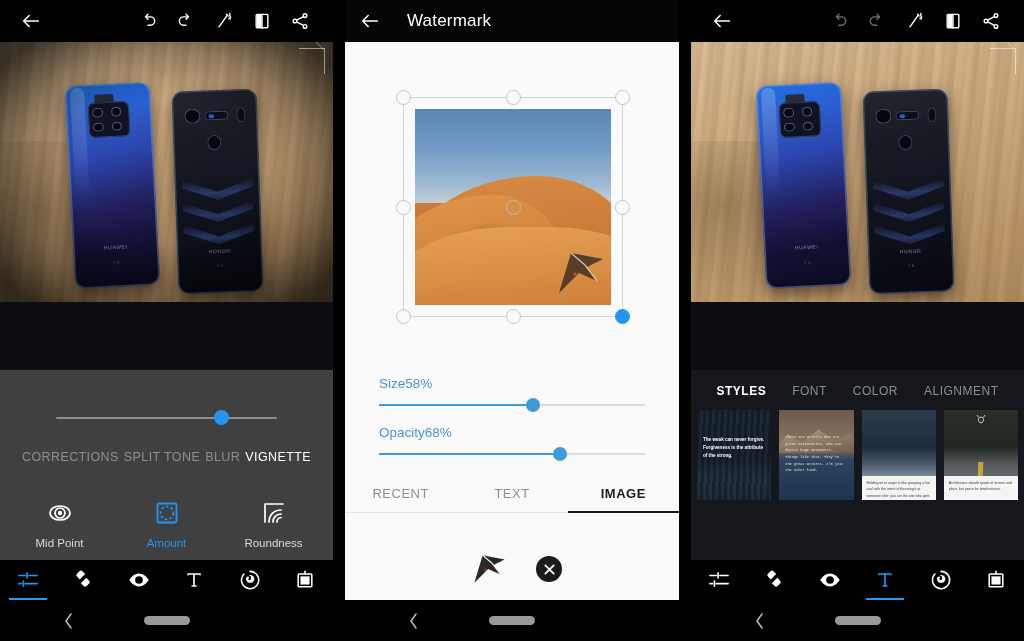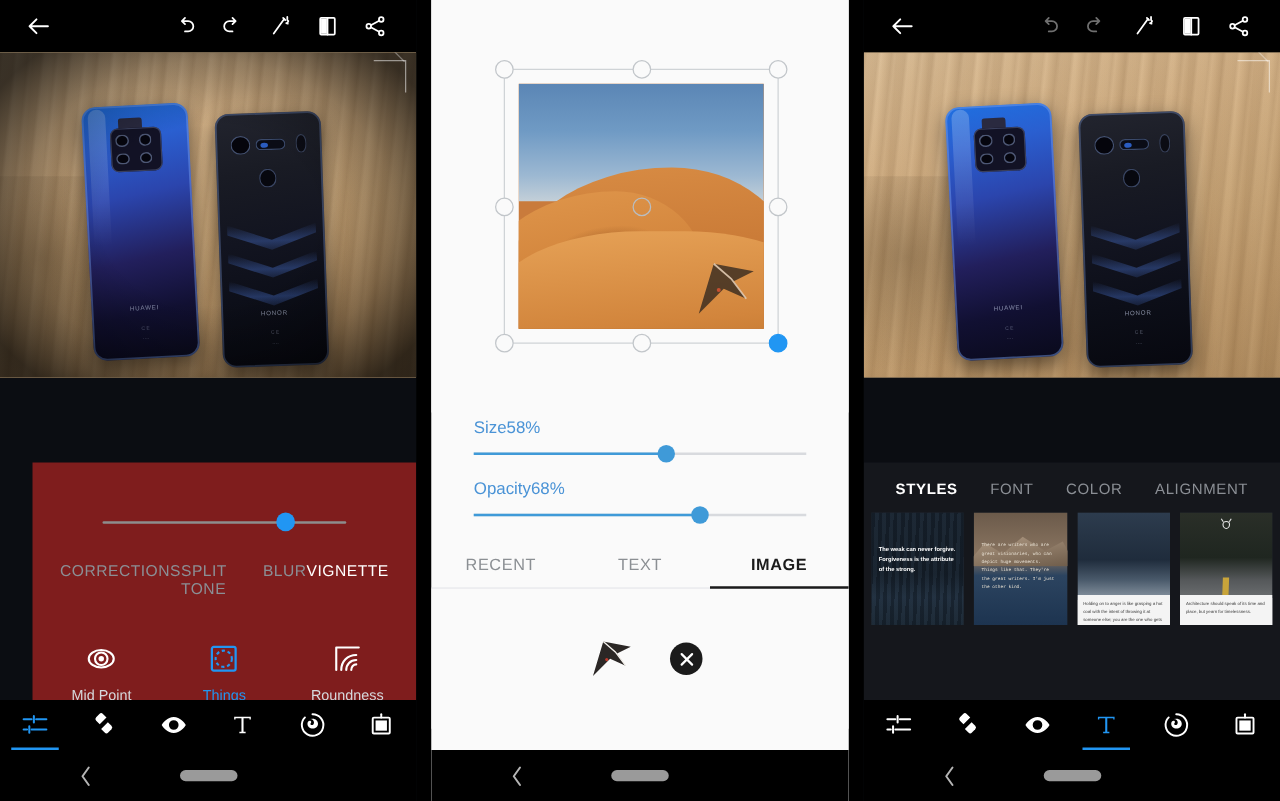--- a/index.html
+++ b/index.html
@@ -98,21 +98,21 @@
     position:absolute; right:8px; top:6px; width:26px; height:26px;
     border-top:1.5px solid rgba(255,255,255,.5); border-right:1.5px solid rgba(255,255,255,.5);
   }
   .crop-mark::after{
     content:""; position:absolute; right:0; top:0; width:20px; height:20px;
     border-top:1.5px solid rgba(255,255,255,.35);
     transform:rotate(45deg); transform-origin:top right;
   }
 
   
-  .p1-controls { position:absolute; left:0; right:0; bottom:81px; top:370px; background:#7f1d1d;margin-left:26px; }
+  .p1-controls { position:absolute; left:0; right:0; bottom:81px; top:370px; background:#404040; }
   .main-slider { position:relative; margin:38px 56px 0 56px; height:20px; }
   .ms-track { position:absolute; left:0; right:0; top:9px; height:2px; background:#8d8d8d; border-radius:2px; }
   .ms-thumb { position:absolute; top:2px; width:15px; height:15px; border-radius:50%; background:#2196f3; }
 
   .tabs-1 { display:flex; justify-content:space-between; padding:22px 22px 0 22px; }
   .tab1 { font-size:12.5px; color:#8b8f95; letter-spacing:.4px; }
   .tab1.active { color:#fff; font-weight:normal; }
 
   .tools { display:flex; justify-content:space-around; padding:34px 6px 0 6px; }
   .tool { width:72px; text-align:center; }
@@ -323,21 +323,21 @@
           </div>
           <div class="tool-lbl">Mid Point</div>
         </div>
         <div class="tool active">
           <div class="tool-ico">
             <svg width="26" height="24" viewBox="0 0 26 24">
               <rect x="3.5" y="2.5" width="19" height="19" rx="1.5" fill="none" stroke="#2196f3" stroke-width="1.8"></rect>
               <circle cx="13" cy="12" r="6.5" fill="none" stroke="#2196f3" stroke-width="1.7" stroke-dasharray="2.6 2.2"></circle>
             </svg>
           </div>
-          <div class="tool-lbl">Things</div>
+          <div class="tool-lbl">Amount</div>
         </div>
         <div class="tool">
           <div class="tool-ico">
             <svg width="26" height="24" viewBox="0 0 26 24">
               <path class="ic" d="M4 21V3h18"></path>
               <path class="ic" d="M8 21c0-7 5-12 12-12"></path>
               <path class="ic" d="M12 21c0-4.5 3.3-8 8-8"></path>
               <path class="ic" d="M16 21c0-2.5 1.8-4.5 4-4.5"></path>
             </svg>
           </div>
@@ -393,20 +393,28 @@
           </svg>
       </div>
       <div class="sys-home"></div>
     </div>
   </div>
 
   <div class="gap"></div>
 
   <div class="panel panel-2">
 
+    <div class="topbar-2">
+      <div class="back">
+        <svg width="22" height="22" viewBox="0 0 24 24">
+            <path class="ic" d="M20 12H4M10 6l-6 6 6 6"></path>
+          </svg>
+      </div>
+      <div class="title-2">Watermark</div>
+    </div>
 
     <div class="wm-stage">
       <div class="wm-box">
         <div class="wm-frame"></div>
 
         <div class="wm-img">
           <div class="sky"></div>
           <div class="dune1"></div>
           <div class="dune2"></div>
           <div class="dune-shadow"></div>

